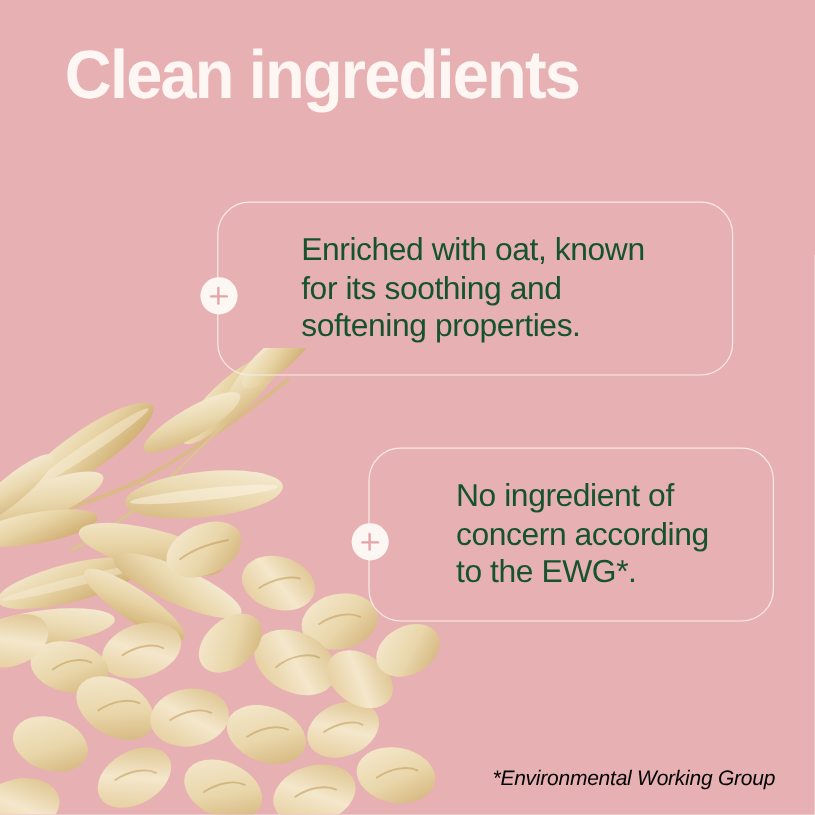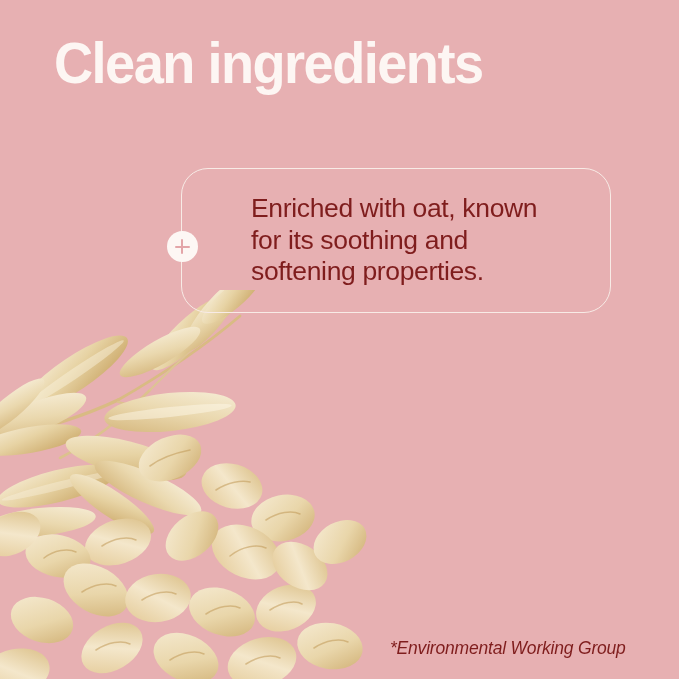--- a/index.html
+++ b/index.html
@@ -37,21 +37,21 @@
     position:absolute;
     border:1.6px solid #f8ebe6;
     border-radius:27px;
     background:transparent;
   }
   #feature-card-1 { left:181px; top:168px; width:430px; height:145px; }
   #feature-card-2 { left:307px; top:373px; width:338px; height:145px; }
 
   .card-text {
     position:absolute;
-    color:#7f1d1d;
+    color:#14532d;
     font-size:26.5px;
     line-height:31.5px;
     letter-spacing:-0.35px;
     white-space:pre-line;
   }
   #feature-card-1 .card-text { left:69px; top:24px; width:350px; }
   #feature-card-2 .card-text { left:72px; top:24px; width:260px; }
 
   
   .plus-badge {
@@ -70,23 +70,24 @@
     border-radius:1px;
   }
   .plus-badge::before { left:8px; top:14.6px; width:15px; height:2.2px; }
   .plus-badge::after  { top:8px; left:14.4px; height:15px; width:2.2px; }
 
   
   #footnote {
     position:absolute;
     left:390px; top:638px;
     width:256px;
+    text-align:right;
     font-size:17.5px;
     font-style:italic;
-    color:#7f1d1d;
+    color:#000000;
     letter-spacing:-0.2px;
     white-space:nowrap;
   }
 
   
   #oat-photo {
     position:absolute;
     left:0; top:290px;
     width:400px; height:389px;
     pointer-events:none;
@@ -197,16 +198,22 @@
 
   <h1 id="page-title">Clean ingredients</h1>
 
   <div class="feature-card" id="feature-card-1">
     <span class="plus-badge"></span>
     <p class="card-text">Enriched with oat, known
 for its soothing and
 softening properties.</p>
   </div>
 
+  <div class="feature-card" id="feature-card-2">
+    <span class="plus-badge"></span>
+    <p class="card-text">No ingredient of
+concern according
+to the EWG*.</p>
+  </div>
 
   <div id="footnote">*Environmental Working Group</div>
 
 </div>
 
 </body></html>

